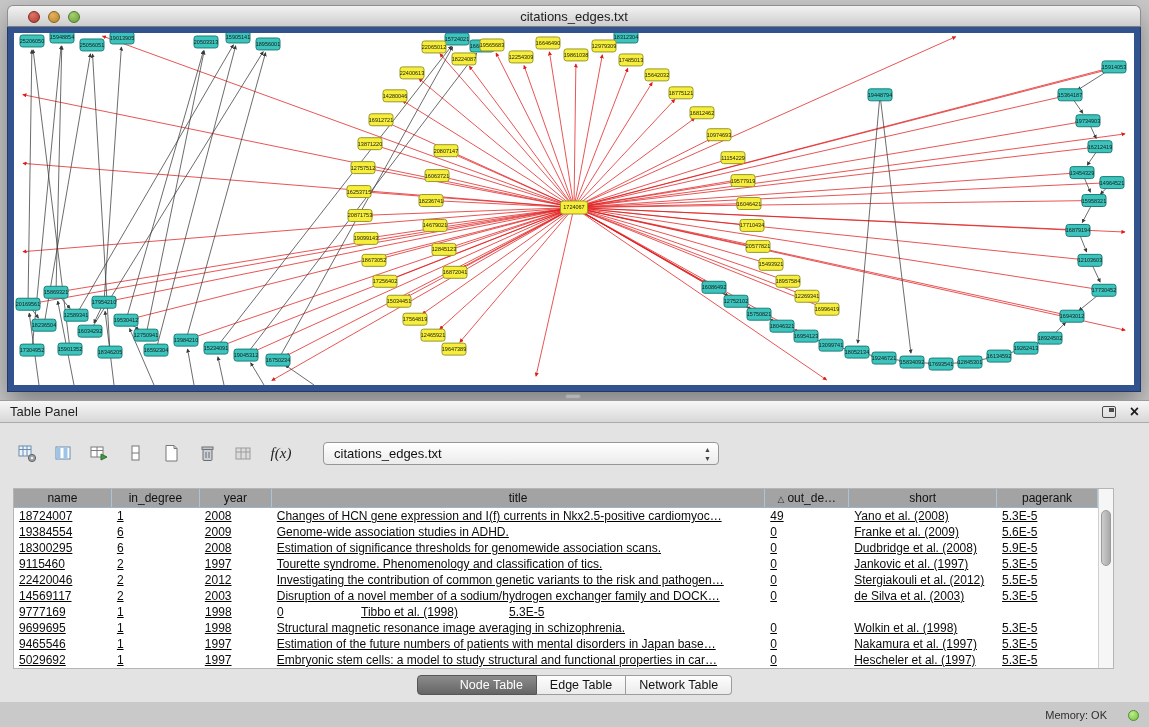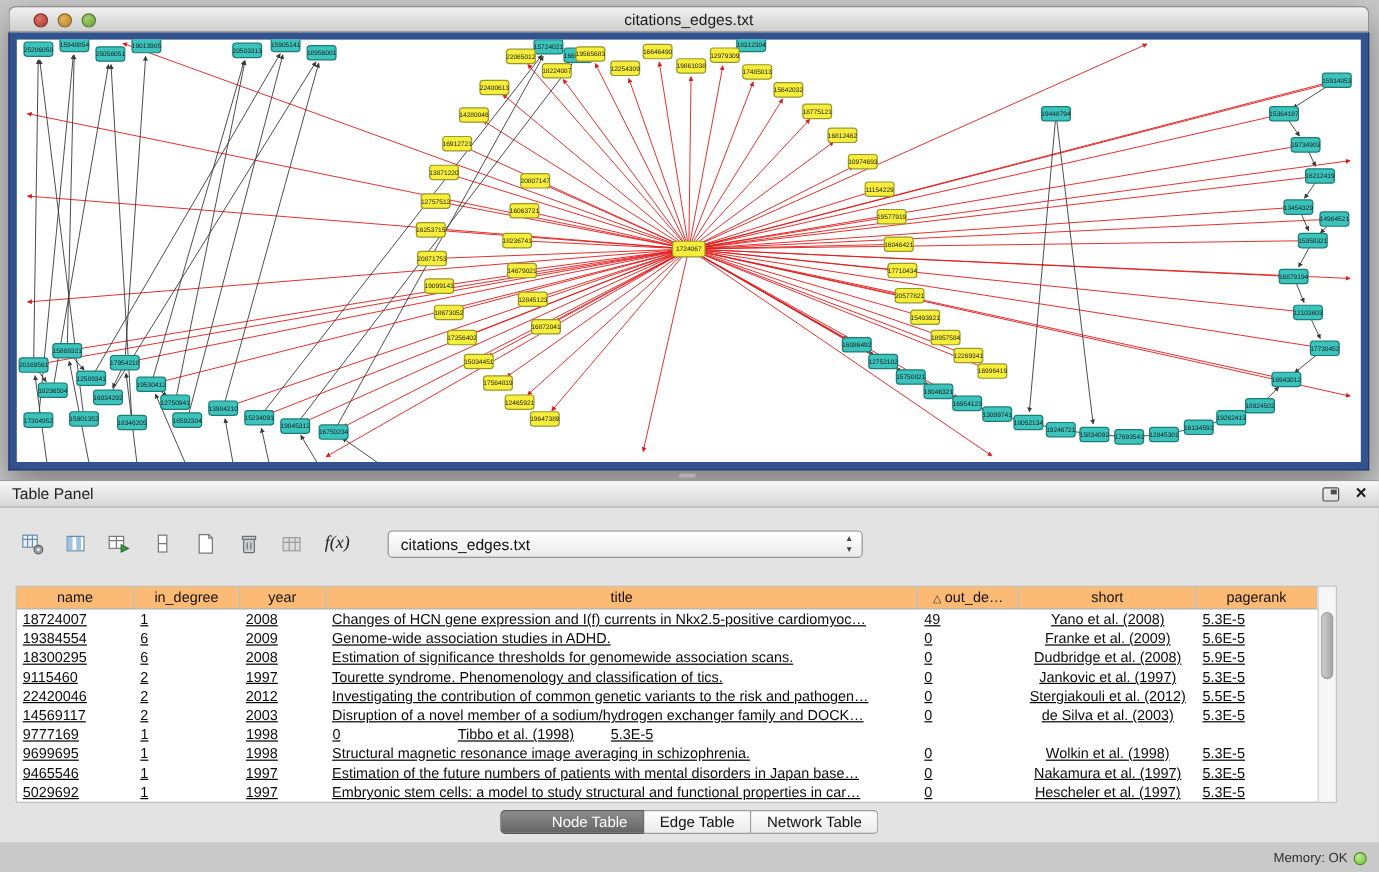--- a/index.html
+++ b/index.html
@@ -41,42 +41,42 @@
   .fx-btn { font-size:15px; font-style:italic; font-family:"Liberation Serif", serif; color:#222; width:30px; }
   .combo { margin-left:18px; width:396px; height:23px; background:linear-gradient(#ffffff,#ebebeb);
     border:1px solid #979797; border-radius:4px; display:flex; align-items:center; padding:0 10px;
     font-size:13px; color:#111; position:relative; }
   .combo-arrows { position:absolute; right:7px; top:2px; display:flex; flex-direction:column; line-height:9px;
     font-size:7px; color:#444; }
 
   .table-wrap { position:absolute; left:13px; top:87px; width:1101px; height:181px;
     background:#fff; border:1px solid #b5b5b5; display:flex; }
   .table-main { flex:1; overflow:hidden; }
-  .thead { display:flex; height:19px; background:#fdba74; border-bottom:1px solid #9ab4c8; }
+  .thead { display:flex; height:19px; background:#a3a3a3; border-bottom:1px solid #9ab4c8; }
   .th { font-size:12px; text-align:center; line-height:18px; border-right:1px solid #aac4d8;
     color:#111; overflow:hidden; white-space:nowrap; }
   .th .sort-glyph { font-size:9px; margin-right:3px; color:#333; }
   .trow { display:flex; height:16px; background:#fff;text-decoration:underline; }
   .tcell { font-size:12px; line-height:16px; padding:0 5px; white-space:nowrap; overflow:hidden; color:#0c0c0c; }
   .c0{width:98px} .c1{width:88px} .c2{width:72px} .c3{width:494px} .c4{width:84px} .c5{width:148px} .c6{width:101px}
-  .tcell.c5 { text-align:center; }
+  .tcell.c5 { }
   .vscroll { width:15px; background:#f6f6f6; border-left:1px solid #cfcfcf; position:relative; }
   .vthumb { position:absolute; left:2px; top:21px; width:10px; height:56px;
     background:linear-gradient(90deg,#cdcdcd,#a8a8a8); border:1px solid #9a9a9a; border-radius:6px; }
 
   .tabs { position:absolute; left:0; right:0; top:274px; display:flex; justify-content:center; }
   .tab { height:20px; line-height:19px; padding:0 13px; font-size:12.5px;
     background:linear-gradient(#fdfdfd,#ebebeb); border:1px solid #9d9d9d; border-left:none; color:#111; }
   .tab.first { border-left:1px solid #9d9d9d; border-radius:4px 0 0 4px;padding-left:42px; }
   .tab.last { border-radius:0 4px 4px 0; }
   .tab.selected { background:linear-gradient(#8c8c8c,#656565); color:#fff; border-color:#565656; }
 
   #status-bar { position:absolute; left:0; bottom:0; width:1149px; height:25px; }
   .memory { position:absolute; right:10px; bottom:6px; font-size:11px; color:#2e2e2e;
-    display:flex; align-items:center; gap:5px; }
+    display:flex; align-items:center; gap:21px; }
   .mem-dot { width:11px; height:11px; border-radius:50%;
     background:radial-gradient(circle at 35% 30%, #c2ec90, #6fbf3a); border:1px solid #4c8f25; }
 </style>
 </head>
 <body>
 
 <div id="graph-window">
   <div class="titlebar">
     <div class="traffic">
       <span class="light close"></span>

